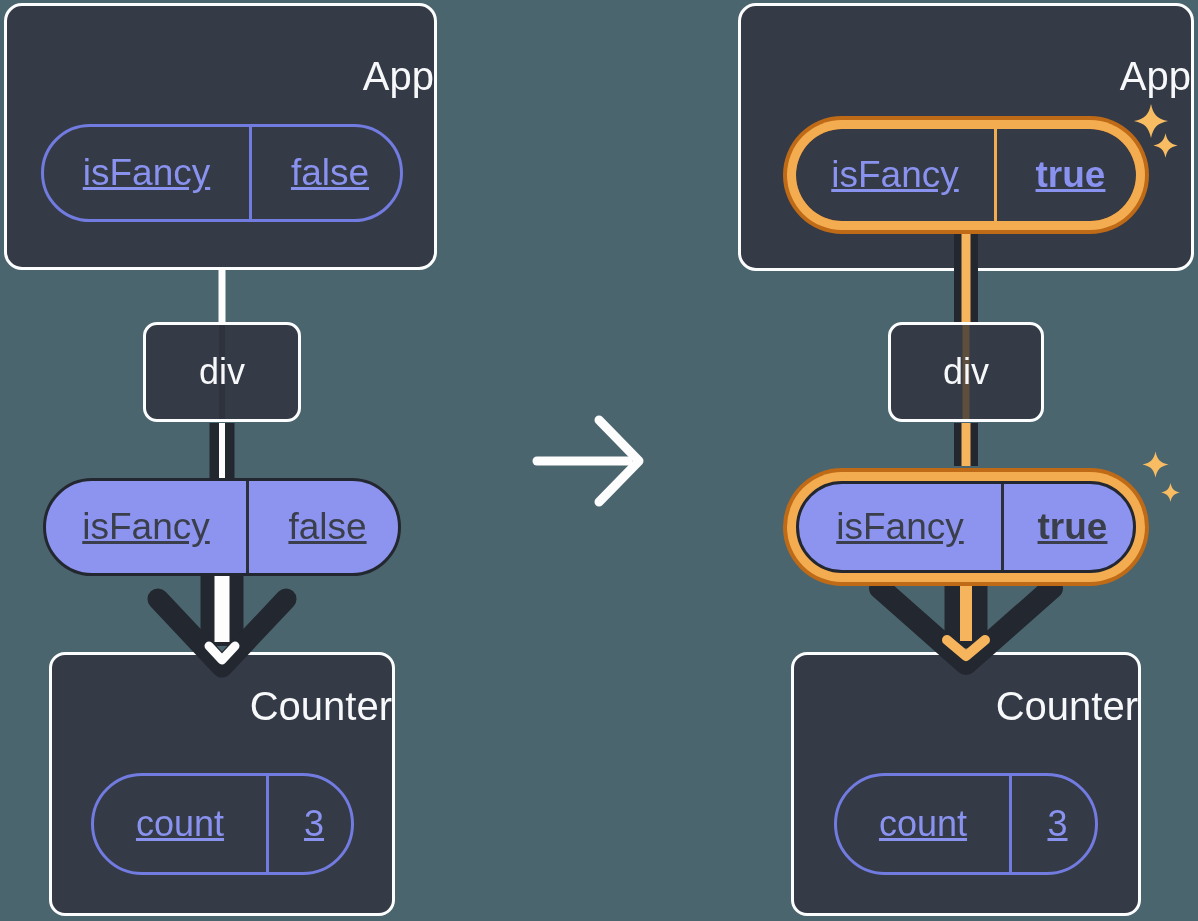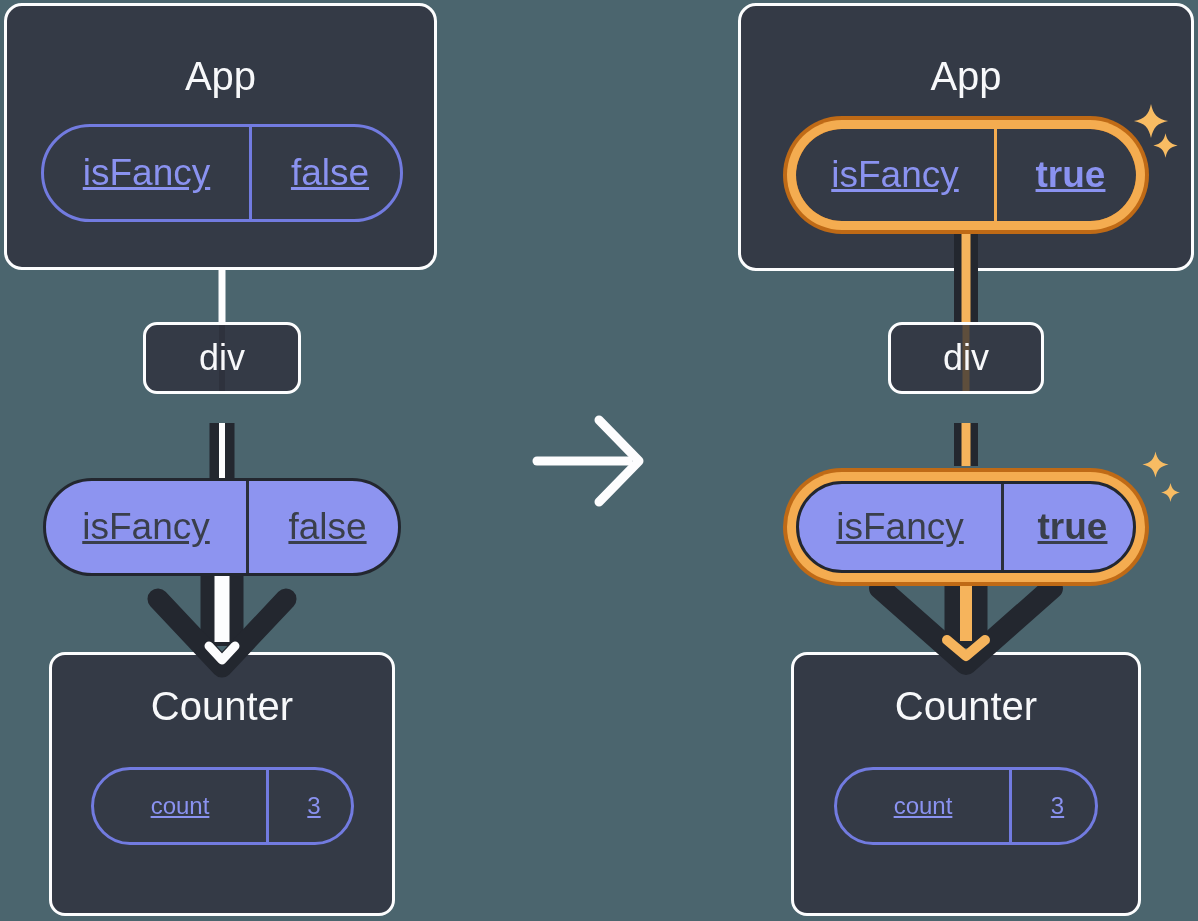--- a/index.html
+++ b/index.html
@@ -8,29 +8,29 @@
     font-family:"Liberation Sans",sans-serif;overflow:hidden;
   }
   
   .box{
     position:absolute;background:#343A46;border:3px solid #FCFDFE;
     box-sizing:border-box;z-index:1;
   }
   .before .app-box{left:4px;top:3px;width:433px;height:267px;border-radius:18px;}
   .after  .app-box{left:738px;top:3px;width:456px;height:268px;border-radius:18px;}
   .div-box{
-    left:143px;top:322px;width:158px;height:72px;border-radius:14px;z-index:10;
+    left:143px;top:322px;width:158px;height:100px;border-radius:14px;z-index:10;
     display:flex;align-items:center;justify-content:center;
   }
   .after .div-box{left:888px;width:156px;}
   .before .counter-box{left:49px;top:652px;width:346px;height:264px;border-radius:16px;}
   .after  .counter-box{left:791px;top:652px;width:350px;height:264px;border-radius:16px;}
 
   .box-title{
-    position:absolute;left:0;right:0;text-align:center;
+    position:absolute;left:0;right:0;text-align:right;
     color:#F7F8FA;font-size:40px;line-height:46px;
   }
   .app-box .box-title{top:47px;}
   .counter-box .box-title{top:28px;}
   .div-label{color:#F7F8FA;font-size:36px;position:relative;z-index:2;}
 
   
   .ghost-line{
     position:absolute;top:0;bottom:0;left:50%;transform:translateX(-50%);
     width:6px;background:#2E323D;z-index:1;
@@ -56,21 +56,21 @@
   .before .app-pill{left:34px;top:118px;width:362px;height:98px;}
   .before .app-pill .c1{width:205px;}
   .after .app-pill{left:55px;top:123px;width:340px;height:92px;border:none;color:#8A92F0;}
   .after .app-pill .c1{width:198px;}
 
   .mid-pill{left:43px;top:478px;width:358px;height:98px;}
   .before .mid-pill .c1{width:200px;}
   .after .mid-pill{left:796px;top:481px;width:340px;height:92px;}
   .after .mid-pill .c1{width:202px;}
 
-  .counter-pill{left:39px;top:112px;width:263px;height:78px;font-size:24px;}
+  .counter-pill{left:39px;top:118px;width:263px;height:102px;font-size:36px;}
   .after .counter-pill{left:40px;width:264px;}
   .counter-pill .c1{width:172px;}
 
   .after .value-cell{font-weight:700;}
 
   
   .connectors{position:absolute;left:0;top:0;z-index:5;pointer-events:none;}
   .sparkle{position:absolute;z-index:20;pointer-events:none;}
   .sparkle.s1{left:1132px;top:102px;}
   .sparkle.s2{left:1152px;top:132px;}

